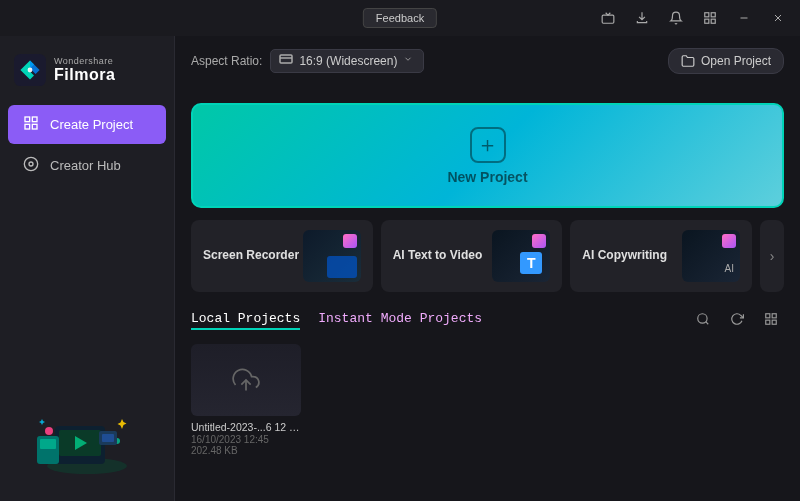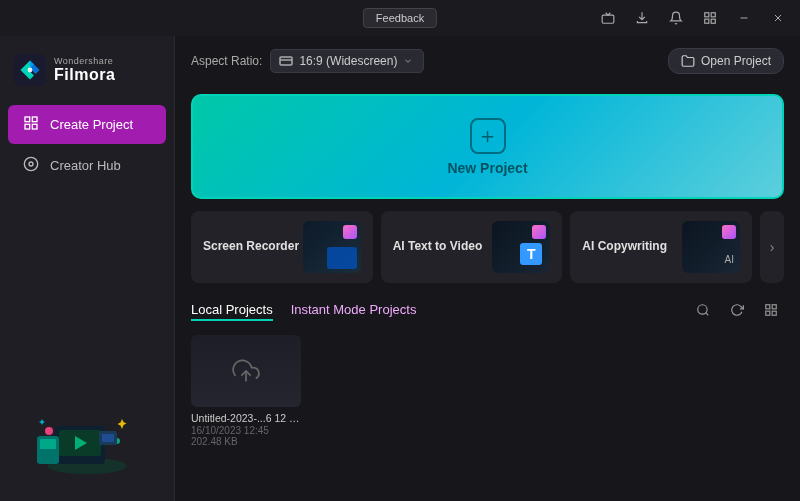--- a/index.html
+++ b/index.html
@@ -94,21 +94,21 @@
       gap: 10px;
       padding: 10px 14px;
       cursor: pointer;
       border-radius: 6px;
       margin: 1px 8px;
       font-size: 13px;
       color: #bbb;
       transition: background 0.15s;
     }
     .sidebar-item.active {
-      background: #a21caf;
+      background: #8b5cf6;
       color: #fff;
     }
     .sidebar-item .s-icon {
       font-size: 15px;
       width: 18px;
       text-align: center;
     }
 
     .sidebar-illustration {
       margin-top: auto;
@@ -126,38 +126,38 @@
       flex-direction: column;
       padding: 12px 16px;
       overflow: hidden;
     }
 
     
     .top-bar {
       display: flex;
       align-items: center;
       justify-content: space-between;
-      margin-bottom: 20px;
+      margin-bottom: 29px;
     }
     .aspect-ratio-row {
       display: flex;
       align-items: center;
       gap: 8px;
       font-size: 12px;
       color: #aaa;
     }
     .aspect-ratio-select {
       background: #2a2a32;
       border: 1px solid #3a3a45;
       border-radius: 5px;
       padding: 4px 10px 4px 8px;
       color: #ccc;
       font-size: 12px;
       display: flex;
-      align-items: center;
+      align-items: flex-start;
       gap: 6px;
       cursor: pointer;
     }
     .open-project-btn {
       display: flex;
       align-items: center;
       gap: 6px;
       background: #2a2a32;
       border: 1px solid #3a3a45;
       border-radius: 11px;
@@ -315,20 +315,21 @@
       font-size: 14px;
       flex-shrink: 0;
     }
 
     
     .projects-header {
       display: flex;
       align-items: center;
       justify-content: space-between;
       margin-bottom: 12px;
+      font-family: Liberation Mono, monospace;
     }
     .projects-tabs {
       display: flex;
       gap: 0;
     }
     .projects-tab {
       font-size: 13px;
       padding: 2px 0;
       margin-right: 18px;
       cursor: pointer;

